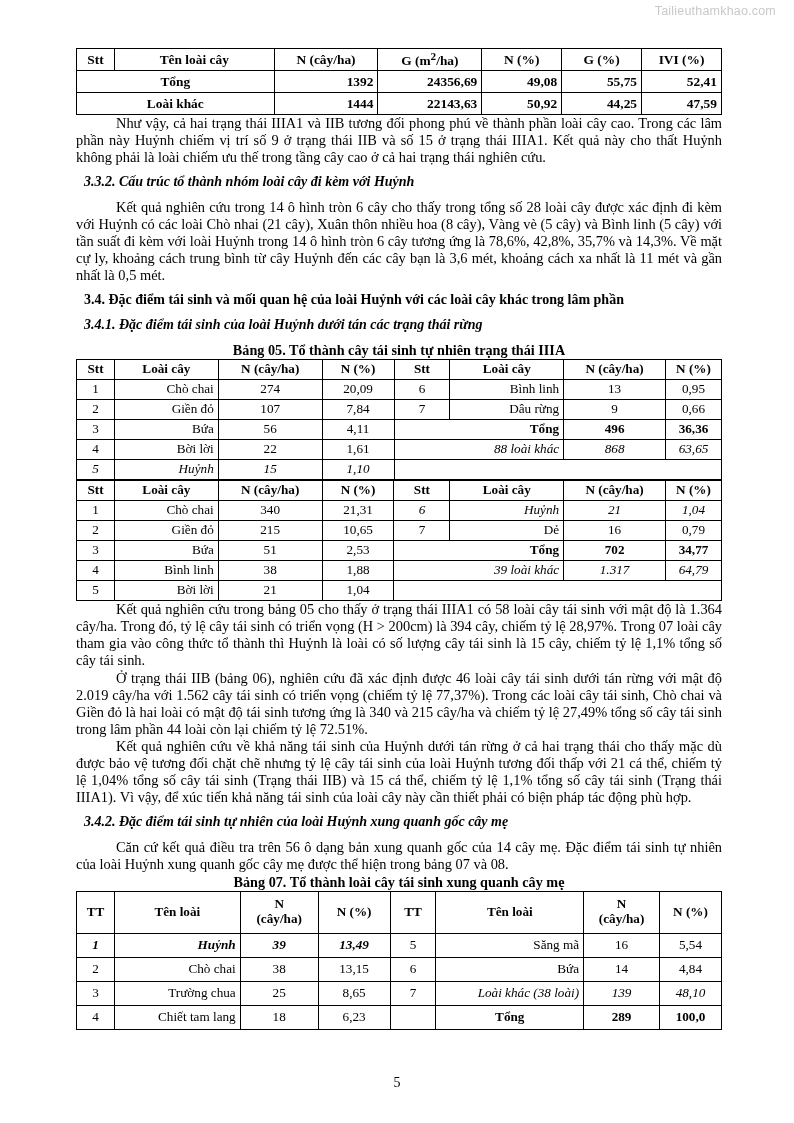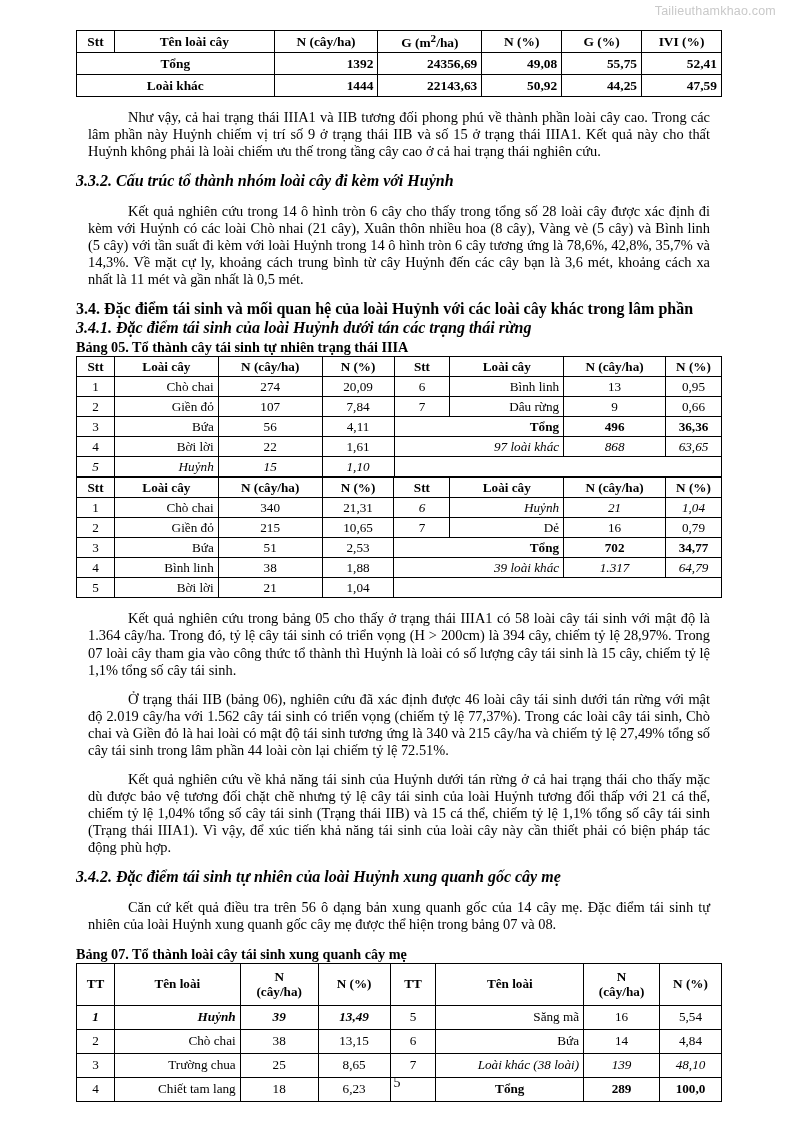--- a/index.html
+++ b/index.html
@@ -25,21 +25,21 @@
     right: 18px;
     font-family: "Liberation Sans", "DejaVu Sans", sans-serif;
     font-size: 12.5px;
     color: #c9c9c9;
     letter-spacing: 0.2px;
     user-select: none;
   }
   .content {
     position: absolute;
     left: 76px;
-    top: 30px;
+    top: 48px;
     width: 646px;
   }
 
   
   table.doc {
     border-collapse: collapse;
     width: 100%;
     font-size: 13.2px;
     line-height: 1.12;
   }
@@ -55,38 +55,38 @@
   .bold     { font-weight: bold; }
   .ital     { font-style: italic; }
   .bi       { font-weight: bold; font-style: italic; }
   .hdr { font-weight: bold; text-align: center; }
 
   table.t1 { font-size: 13.4px; }
   table.t1 td { height: 22px; }
 
   
   p.para {
-    margin: 12px;
+    margin: 0;
     text-align: justify;
     text-indent: 40px;
     font-size: 14.4px;
     line-height: 1.185;
     hyphens: none;
   }
   h4.sec {
-    margin: 0;
-    font-size: 16px;
+    margin: 8px;
+    font-size: 14px;
     font-weight: bold;
     line-height: 1.185;
     text-align: left;
   }
   h4.sec.ital { font-style: italic; }
   .tbl-title {
     margin: 0;
-    text-align: left;
+    text-align: center;
     font-weight: bold;
     font-size: 14.2px;
     line-height: 1.2;
     padding-top: 1px;
   }
   .pageno {
     position: absolute;
     bottom: 32px;
     left: 0;
     width: 794px;
@@ -203,21 +203,21 @@
           <td class="t-center">4,11</td>
           <td class="t-left bold" colspan="2">Tổng</td>
           <td class="t-center bold">496</td>
           <td class="t-center bold">36,36</td>
         </tr>
         <tr>
           <td class="t-center">4</td>
           <td class="t-left">Bời lời</td>
           <td class="t-center">22</td>
           <td class="t-center">1,61</td>
-          <td class="t-left ital" colspan="2">97 loài khác</td>
+          <td class="t-left ital" colspan="2">88 loài khác</td>
           <td class="t-center ital">868</td>
           <td class="t-center ital">63,65</td>
         </tr>
         <tr>
           <td class="t-center ital">5</td>
           <td class="t-left ital">Huỷnh</td>
           <td class="t-center ital">15</td>
           <td class="t-center ital">1,10</td>
           <td colspan="4"></td>
         </tr>

